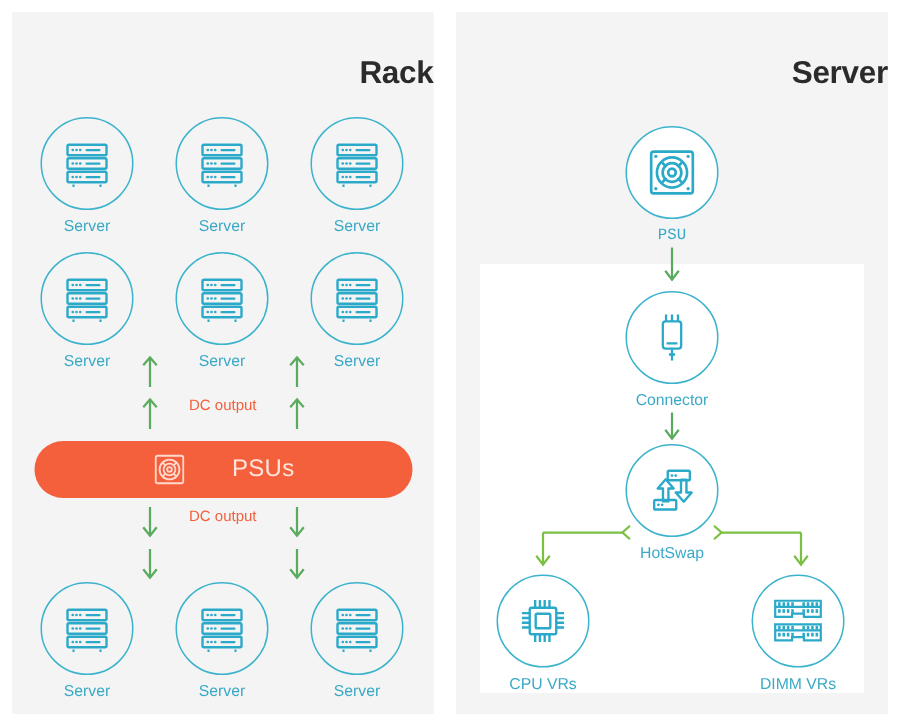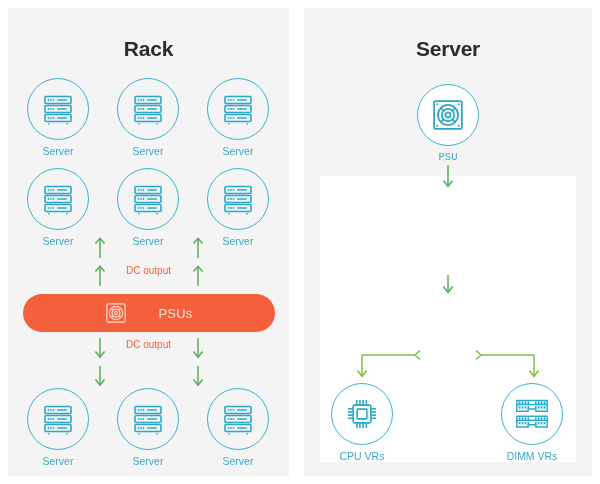--- a/index.html
+++ b/index.html
@@ -15,21 +15,21 @@
   .panel{
     position:absolute;
     background:#f4f4f4;
   }
   #panel-rack{left:8px;top:8px;width:281px;height:468px;}
   #panel-server{left:304px;top:8px;width:288px;height:468px;}
 
   .panel-title{
     position:absolute;
     left:0;right:0;
-    text-align:center;
+    text-align:right;
     font-size:21px;
     font-weight:bold;
     color:#2b2b2b;
     letter-spacing:-0.2px;
   }
   #title-rack{top:29px;}
   #title-server{top:29px;}
 
   .inner-white{
     position:absolute;
@@ -68,21 +68,21 @@
     left:15px;top:286px;
     width:252px;height:38px;
     background:#f4603c;
     border-radius:19px;
     display:flex;
     align-items:center;
     justify-content:center;
     gap:7px;
   }
   #psu-bar .psu-label{
-    font-size:13px;
+    font-size:16px;
     color:#ffe4dc;
     letter-spacing:0.2px;
     padding-left:24px;
   }
 
   
   .arrow{position:absolute;}
   .flow-label{
     position:absolute;
     font-size:10px;
@@ -467,28 +467,64 @@
       <div class="caption">PSU</div>
     </div>
 
     <svg class="arrow" style="left:134px;top:156px;" width="20" height="28">
       <g stroke="#5aab5e" stroke-width="1.5" fill="none">
         <line x1="10" y1="1" x2="10" y2="22"></line>
         <polyline points="5.5,16.5 10,22.4 14.5,16.5"></polyline>
       </g>
     </svg>
 
+    <div class="node" style="left:106px;top:186px;">
+      <div class="circle">
+        <svg width="30" height="34" viewBox="0 0 24 30">
+          <g fill="none" stroke="#2aa9c9" stroke-width="1.35">
+            <line x1="8.5" y1="1.5" x2="8.5" y2="5.5"></line>
+            <line x1="12" y1="1.5" x2="12" y2="5.5"></line>
+            <line x1="15.5" y1="1.5" x2="15.5" y2="5.5"></line>
+            <rect x="6.6" y="5.5" width="10.8" height="16" rx="1.6"></rect>
+            <line x1="8.8" y1="18.4" x2="15.2" y2="18.4"></line>
+            <path d="M12 21.5 L12 25"></path>
+            <path d="M10.2 25 L13.8 25"></path>
+            <path d="M12 25 L12 28.6"></path>
+          </g>
+        </svg>
+      </div>
+      <div class="caption">Connector</div>
+    </div>
 
     <svg class="arrow" style="left:134px;top:266px;" width="20" height="24">
       <g stroke="#5aab5e" stroke-width="1.5" fill="none">
         <line x1="10" y1="1" x2="10" y2="18"></line>
         <polyline points="5.5,12.5 10,18.4 14.5,12.5"></polyline>
       </g>
     </svg>
 
+    <div class="node" style="left:106px;top:288px;">
+      <div class="circle">
+        <svg width="34" height="34" viewBox="0 0 30 30">
+          <g fill="none" stroke="#2aa9c9" stroke-width="1.4" stroke-linejoin="round">
+            <rect x="12.5" y="3.4" width="13" height="5.6" rx="0.8"></rect>
+            <rect x="4.5" y="20.6" width="13" height="5.6" rx="0.8"></rect>
+            <path d="M20.3 8.6 L20.3 16.2 L17.2 16.2 L21.9 21.6 L26.6 16.2 L23.5 16.2 L23.5 8.6 Z"></path>
+            <path d="M9.7 21.4 L9.7 13.8 L6.6 13.8 L11.3 8.4 L16 13.8 L12.9 13.8 L12.9 21.4 Z"></path>
+          </g>
+          <g fill="#2aa9c9">
+            <circle cx="15" cy="6.2" r="0.8"></circle>
+              <circle cx="17.2" cy="6.2" r="0.8"></circle>
+            <circle cx="7" cy="23.4" r="0.8"></circle>
+              <circle cx="9.2" cy="23.4" r="0.8"></circle>
+          </g>
+        </svg>
+      </div>
+      <div class="caption">HotSwap</div>
+    </div>
 
     <svg class="branch" style="left:30px;top:338px;" width="228" height="38">
       <g stroke="#7ac143" stroke-width="1.5" fill="none">
 
         <line x1="28" y1="9" x2="82" y2="9"></line>
 
         <polyline points="86,4.5 81,9 86,13.5"></polyline>
 
         <line x1="146" y1="9" x2="200" y2="9"></line>
 

